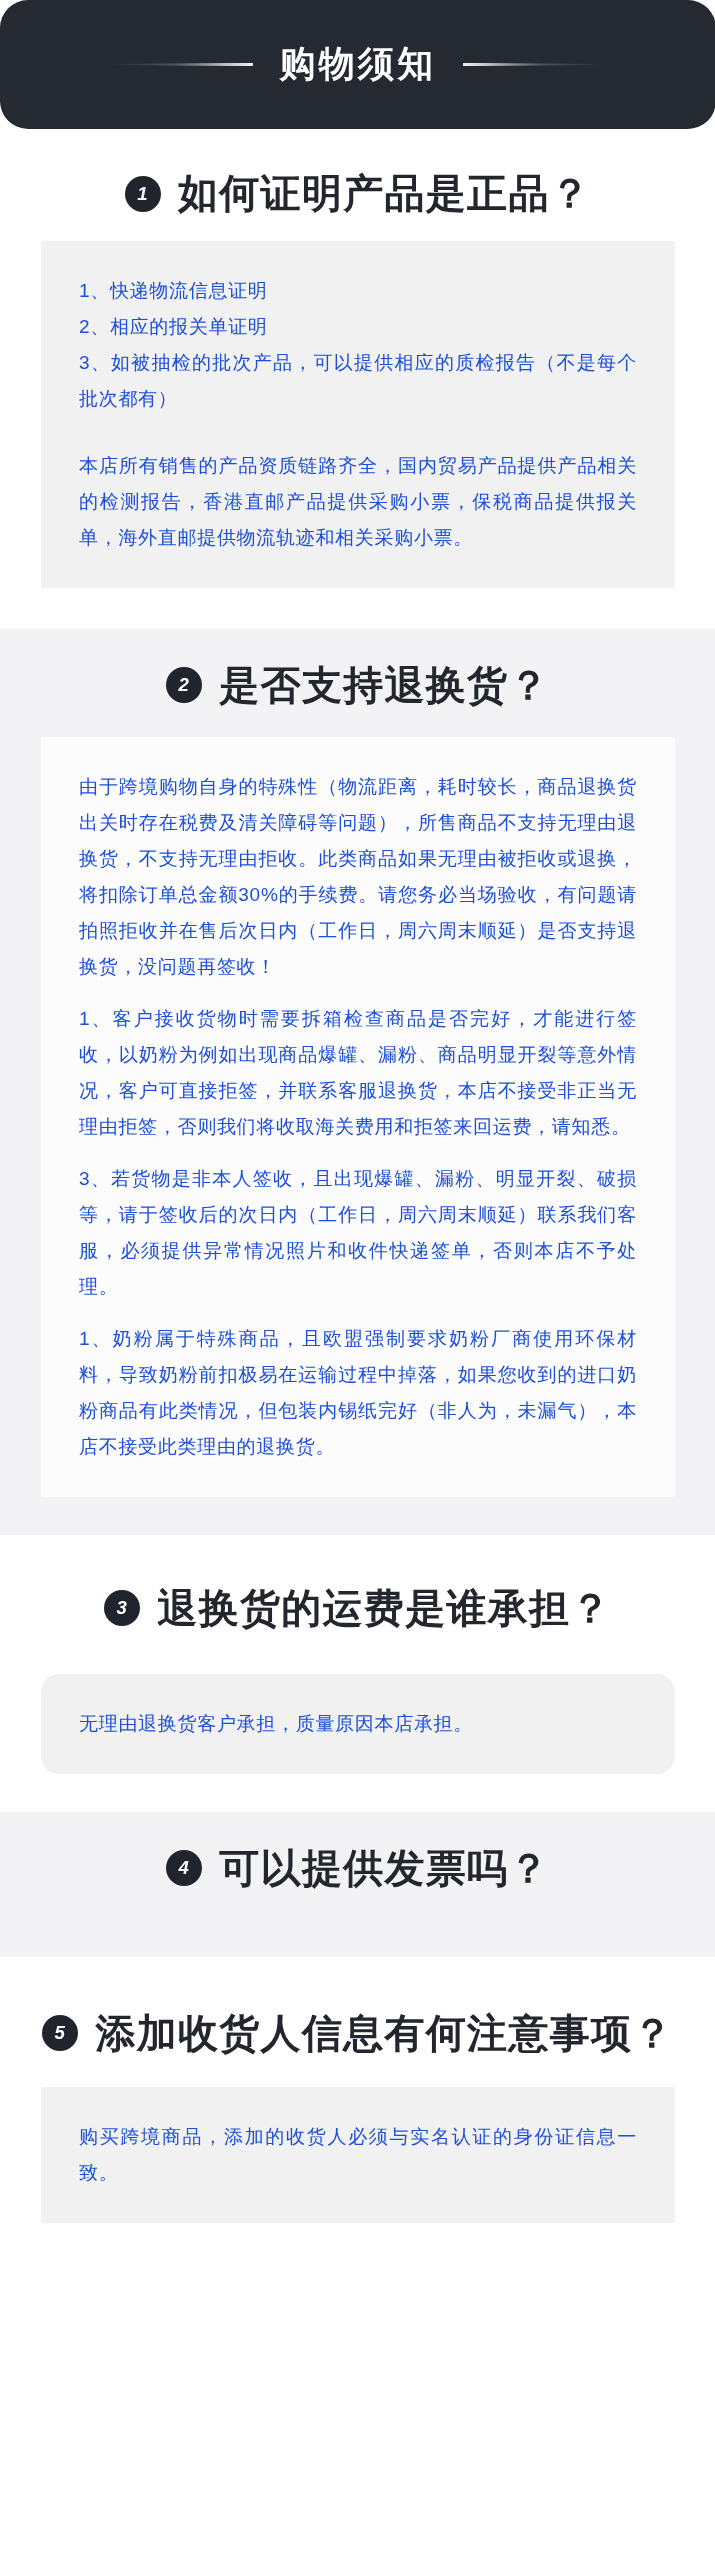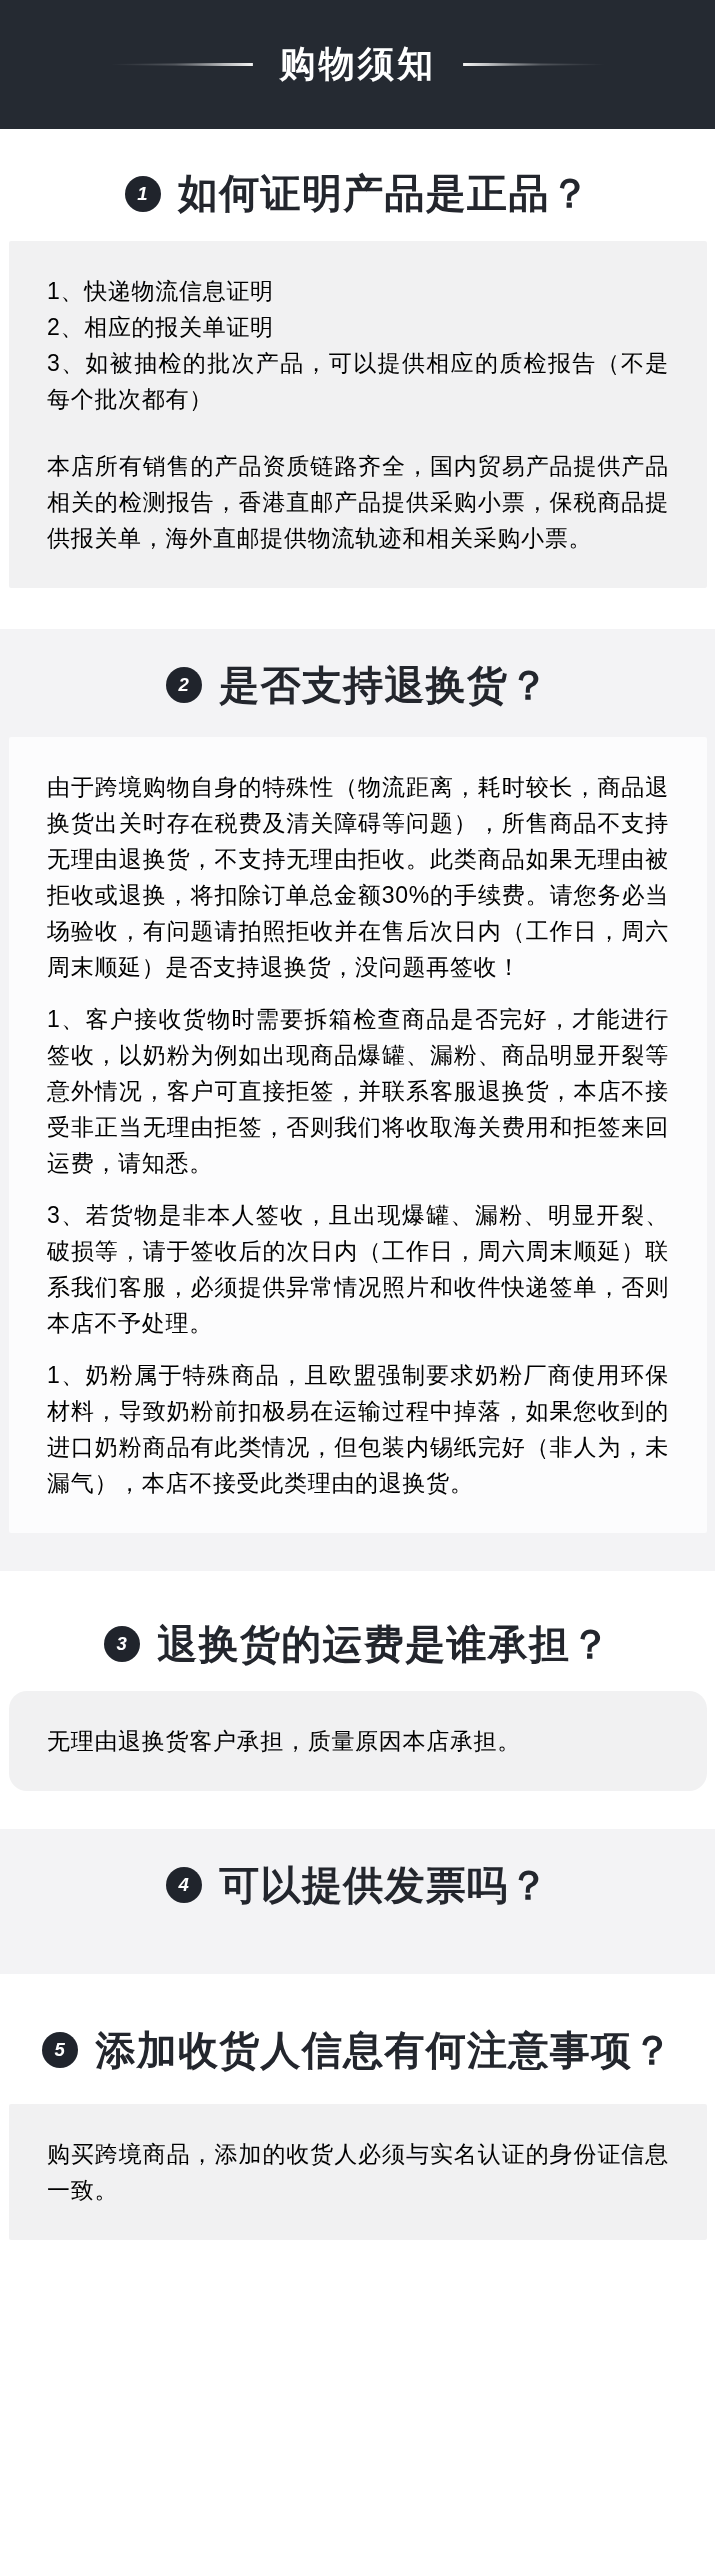--- a/index.html
+++ b/index.html
@@ -10,20 +10,21 @@
     font-family:"Liberation Sans","DejaVu Sans",sans-serif;
     overflow:hidden;
   }
   
   .banner{
     height:129px;
     background:#252a32;
     display:flex;
     align-items:center;
     justify-content:center;
+    border-radius:28px;
   }
   .banner-line{width:142px;height:3.3px;flex:0 0 auto;}
   .line-l{
     background:linear-gradient(90deg,rgba(255,255,255,0) 0%,rgba(255,255,255,.2) 45%,#f4f4f4 100%);
     clip-path:polygon(0 32%,100% 0,100% 100%,0 68%);
   }
   .line-r{
     background:linear-gradient(270deg,rgba(255,255,255,0) 0%,rgba(255,255,255,.2) 45%,#f4f4f4 100%);
     clip-path:polygon(0 0,100% 32%,100% 68%,0 100%);
   }
@@ -58,44 +59,44 @@
   }
   .sec-title{
     font-size:40px;
     font-weight:700;
     color:#23262d;
     letter-spacing:1.3px;
     white-space:nowrap;
   }
   
   .box{
-    width:698px;
+    width:634px;
     margin:0 auto;
     box-sizing:border-box;
     padding:32px 38px;
-    font-size:23px;
+    font-size:19px;
     line-height:36px;
     letter-spacing:0.7px;
-    color:#000000;
+    color:#1d4ed8;
     text-align:justify;
     border-radius:2px;
   }
   .box p{margin:0;}
   .box p.gap-top{margin-top:16px;}
   .gray-box{background:#f1f1f2;}
   .white-box{background:#fcfcfd;}
   .band{background:#f3f3f5;}
   
   .sec1 .sec-head{padding-top:37px;}
   .sec1 .box{margin-top:20px;}
   .sec1 .para-after-list{margin-top:30.5px;}
   .band2{margin-top:41px;padding:29px 0 38px;}
   .band .sec-head{margin-bottom:24px;}
   .sec3 .sec-head{margin-top:46px;}
-  .sec3 .box{margin-top:19px;border-radius:18px;}
+  .sec3 .box{margin-top:38px;border-radius:18px;}
   .band4{margin-top:38px;padding:29px 0 37px;}
   .sec5 .sec-head{margin-top:49px;}
   .sec5 .box{margin-top:26.5px;}
 </style>
 </head>
 <body>
 
 <header class="banner">
   <div class="banner-line line-l"></div>
   <h1 class="banner-title">购物须知</h1>

